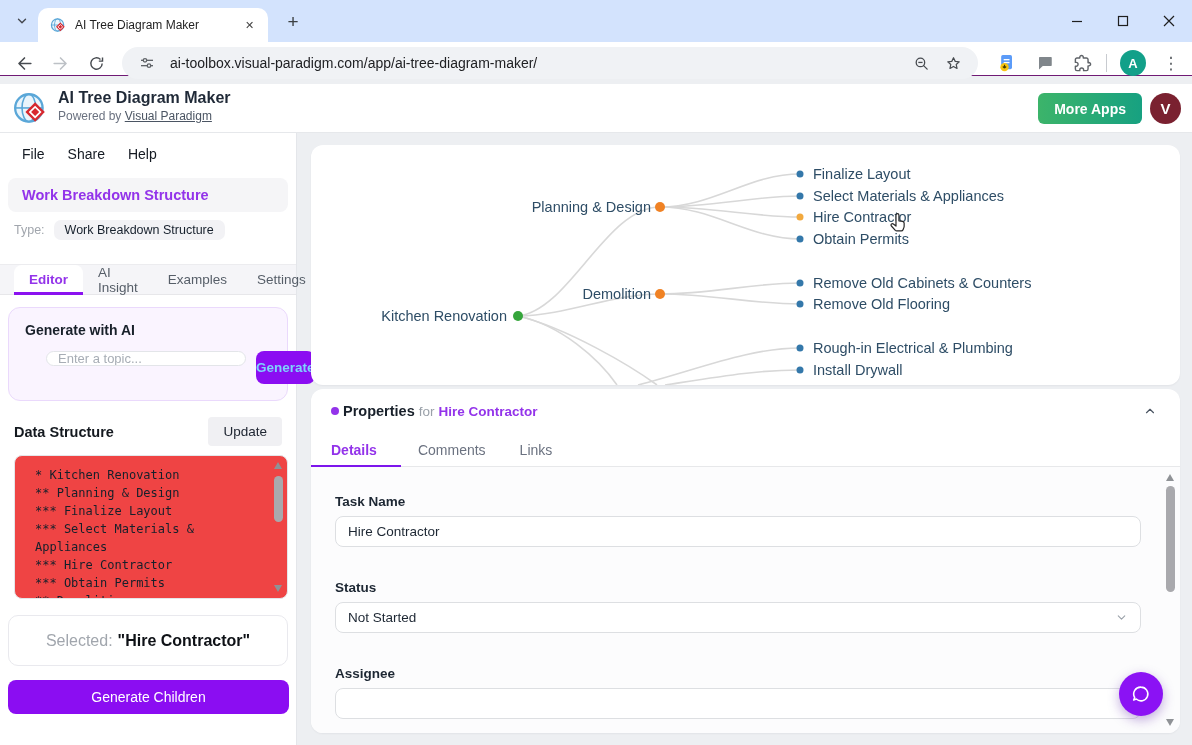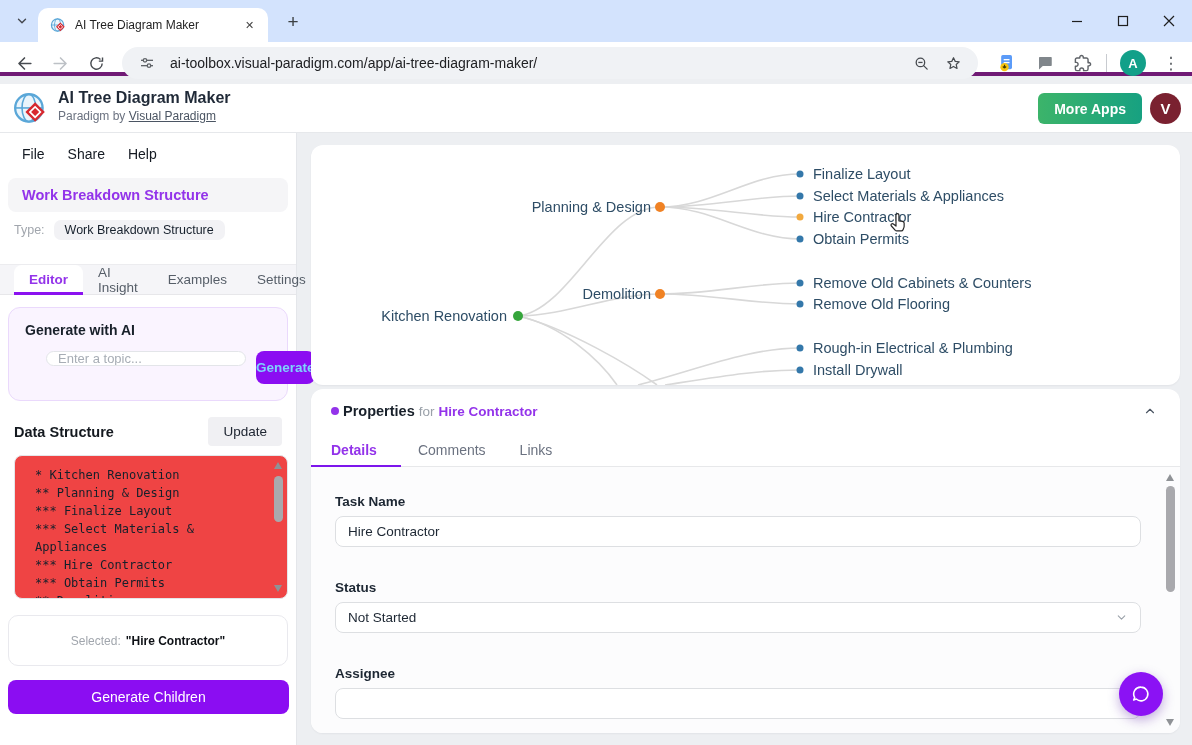--- a/index.html
+++ b/index.html
@@ -11,21 +11,21 @@
   .tab-search { position:absolute; left:8px; top:7px; width:28px; height:28px; border-radius:14px; display:flex; align-items:center; justify-content:center; color:#44474e; font-size:13px; }
   .tab { position:absolute; left:38px; top:8px; width:230px; height:34px; background:#fff; border-radius:10px 10px 0 0; display:flex; align-items:center; padding:0 10px 0 12px; }
   .tab-favicon { width:17px; height:17px; margin-right:8px; flex:none; }
   .tab-title { font-size:12px; color:#1f1f1f; flex:1; white-space:nowrap; overflow:hidden; }
   .tab-close { width:17px; height:17px; border-radius:50%; display:flex; align-items:center; justify-content:center; font-size:11px; color:#444; }
   .new-tab { position:absolute; left:280px; top:9px; width:26px; height:26px; display:flex; align-items:center; justify-content:center; font-size:19px; color:#3c4043; }
   .win-controls { position:absolute; right:0; top:0; height:42px; display:flex; align-items:center; }
   .win-btn { width:46px; height:42px; display:flex; align-items:center; justify-content:center; color:#1f1f1f; font-size:13px; }
   .win-btn svg { display:block; }
 
-  .toolbar { position:absolute; top:42px; left:0; width:100%; height:34px; background:#fff; border-bottom:4px solid #701a75; }
+  .toolbar { position:absolute; top:42px; left:0; width:100%; height:34px; background:#fff; border-bottom:1px solid #701a75; }
   .nav-ico { position:absolute; top:7px; width:28px; height:28px; display:flex; align-items:center; justify-content:center; }
   .urlbar { position:absolute; left:122px; top:5px; width:856px; height:32px; background:#f0f2f5; border-radius:16px; display:flex; align-items:center; padding:0 12px; }
   .url-text { font-size:14px; color:#202124; margin-left:10px; flex:1; white-space:nowrap; overflow:hidden; }
   .pill-ico { width:26px; height:26px; display:flex; align-items:center; justify-content:center; flex:none; }
   .bar-ico { position:absolute; top:8px; width:26px; height:26px; display:flex; align-items:center; justify-content:center; }
   .avatarA { position:absolute; left:1120px; top:8px; width:26px; height:26px; border-radius:50%; background:#12a089; color:#fff; font-size:13px; font-weight:bold; display:flex; align-items:center; justify-content:center; }
   .tb-sep { position:absolute; left:1106px; top:12px; width:1px; height:18px; background:#c8cbd0; }
 
   
   .app-header { position:absolute; top:84px; left:0; width:100%; height:49px; background:#fff; border-bottom:1px solid #e6e8eb; }
@@ -58,21 +58,21 @@
   .gen-btn { width:92px; height:33px; border:none; border-radius:8px; background:#8b0df2; color:#7dd3fc; font-size:13.5px; font-weight:bold; font-family:inherit; }
   .ds-header { display:flex; align-items:center; justify-content:space-between; margin:16px 14px 9px 14px; }
   .ds-label { font-size:14.5px; font-weight:bold; color:#14191f; }
   .ds-update { border:none; background:#f0f0f3; border-radius:4px; padding:7px 15px; font-size:13.5px; color:#202733; font-family:inherit; }
   .ds-box { margin:0 8px 0 14px; height:144px; border:1px solid #e4e6ea; border-radius:8px; background:#ef4444; position:relative; overflow:hidden;padding-left:8px; }
   .ds-pre { font-family:"DejaVu Sans Mono",monospace; font-size:12px; line-height:18px; color:#15202b; padding:10px 22px 0 12px; white-space:pre-wrap; word-break:break-word; }
   .sb-track { position:absolute; right:2px; top:4px; bottom:4px; width:13px; }
   .tri-up { position:absolute; top:2px; left:2px; width:0; height:0; border-left:4.5px solid transparent; border-right:4.5px solid transparent; border-bottom:7px solid #8f9296; }
   .tri-down { position:absolute; bottom:2px; left:2px; width:0; height:0; border-left:4.5px solid transparent; border-right:4.5px solid transparent; border-top:7px solid #8f9296; }
   .sb-thumb { position:absolute; left:2px; width:9px; background:#a9a9ad; border-radius:5px; }
-  .sel-box { margin:16px 8px 0 8px; height:51px; border:1px solid #e9e9ee; border-radius:10px; display:flex; align-items:center; justify-content:center; font-size:12px; }
+  .sel-box { margin:16px 8px 0 8px; height:51px; border:1px solid #e9e9ee; border-radius:10px; display:flex; align-items:center; justify-content:center; font-size:16px; }
   .sel-label { color:#a1a6ad; }
   .sel-value { color:#0e1116; font-weight:bold; margin-left:5px; }
   .gen-children { display:block; margin:14px 8px 0 8px; width:281px; height:34px; border:none; border-radius:8px; background:#8b0df2; color:#fff; font-size:14px; font-weight:normal; font-family:inherit; }
 
   
   .main-col { flex:1; display:flex; flex-direction:column; padding:12px 12px 12px 14px; gap:4px; min-width:0; }
   .diagram-card { height:240px; background:#fff; border-radius:12px; position:relative; overflow:hidden; box-shadow:0 1px 2px rgba(16,24,40,.05); }
   .tree-svg { position:absolute; inset:0; }
   .node-label { position:absolute; font-size:14.5px; color:#2e4d66; white-space:nowrap; line-height:20px; }
   .cursor-hand { position:absolute; left:576px; top:66px; }
@@ -208,21 +208,21 @@
   <div class="app-header">
     <svg class="vp-logo" viewBox="0 0 36 36">
       <circle cx="16" cy="17" r="13" fill="#eaf5fc" stroke="#5aa7d8" stroke-width="2.2"></circle>
       <ellipse cx="16" cy="17" rx="6.5" ry="13" fill="none" stroke="#5aa7d8" stroke-width="1.5"></ellipse>
       <line x1="3" y1="17" x2="29" y2="17" stroke="#5aa7d8" stroke-width="1.5"></line>
       <rect x="15.4" y="14.4" width="13" height="13" transform="rotate(45 21.9 20.9)" fill="#d7282f"></rect>
       <rect x="18.4" y="17.4" width="7" height="7" transform="rotate(45 21.9 20.9)" fill="none" stroke="#fff" stroke-width="1.6"></rect>
     </svg>
     <div class="app-title">AI Tree Diagram Maker</div>
     <div class="app-sub">
-      <span>Paradigm by</span>
+      <span>Powered by</span>
       <a href="#">Visual Paradigm</a>
     </div>
     <button class="more-apps">More Apps</button>
     <div class="avatarV">V</div>
   </div>
 
   <div class="app-body">
 
     <div class="sidebar">
       <div class="menu-row">

